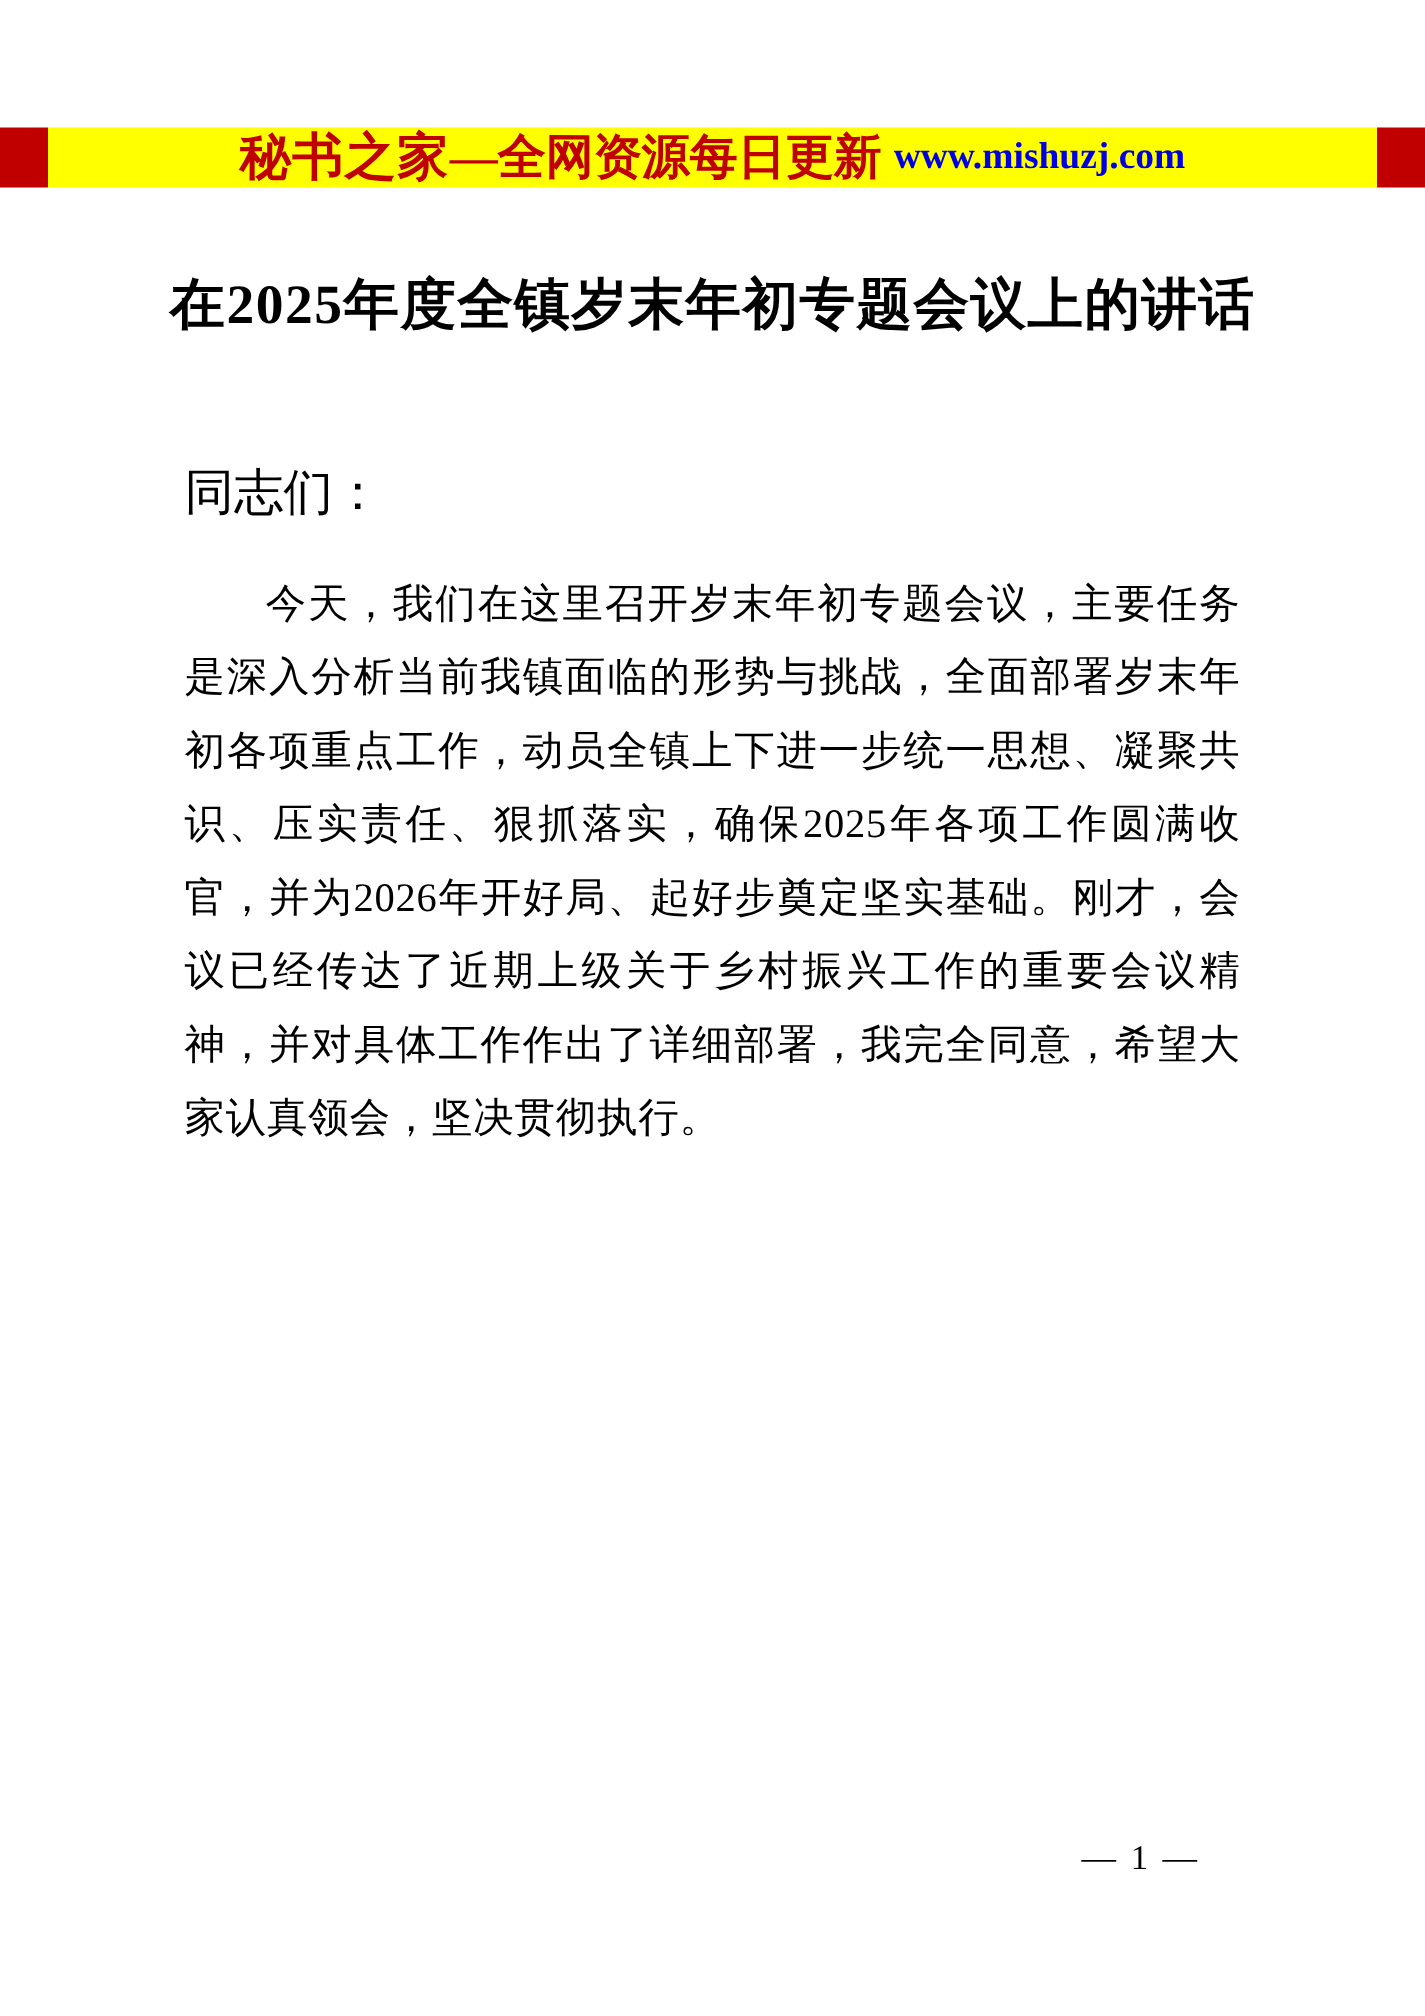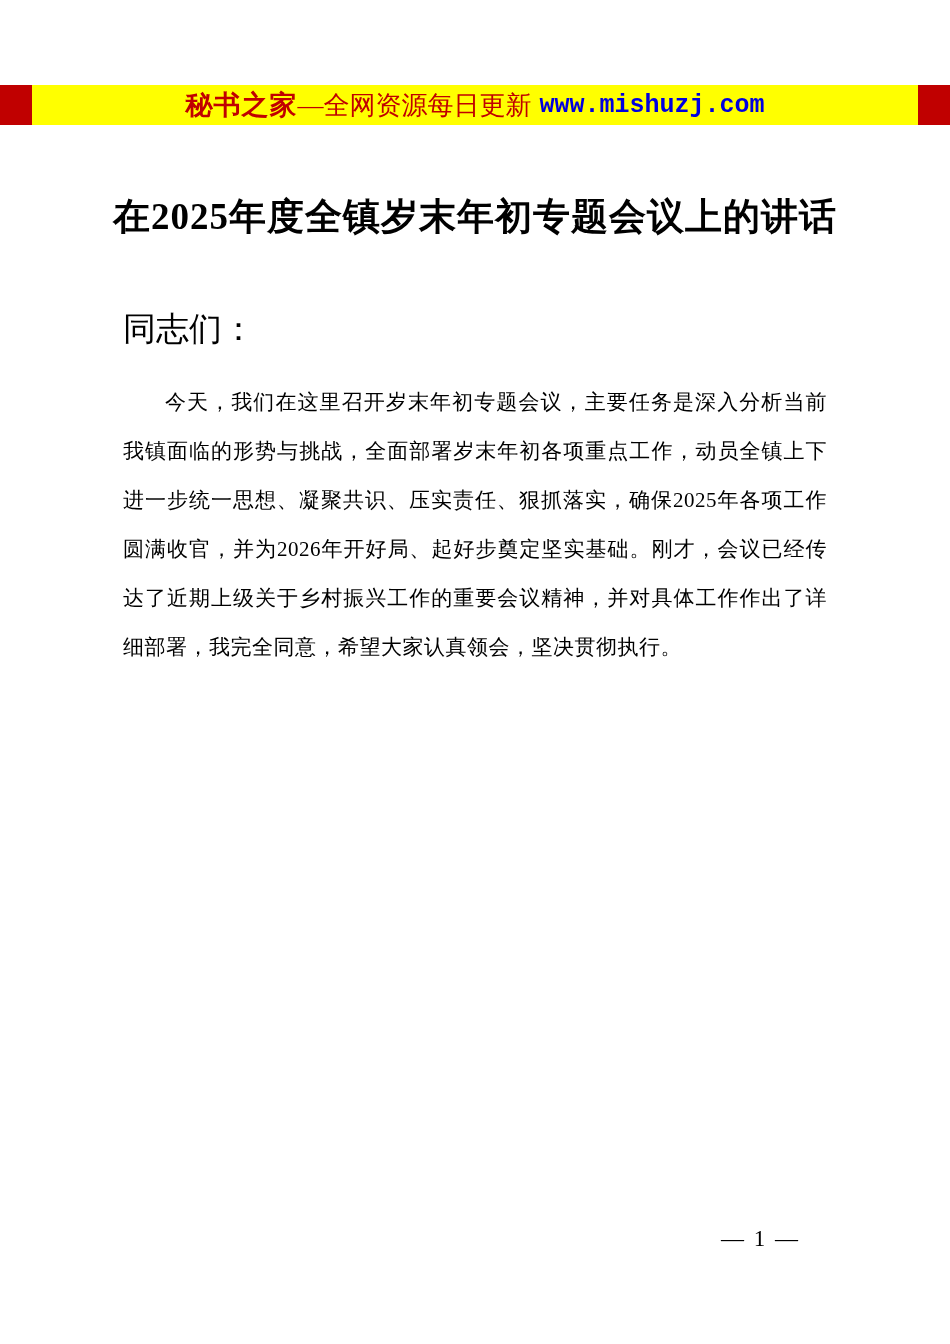--- a/index.html
+++ b/index.html
@@ -34,44 +34,43 @@
   }
   .banner .mid {
     flex: 1 1 auto;
     background: var(--banner-bg, #ffff00);
     display: flex;
     align-items: center;
     justify-content: center;
     white-space: nowrap;
   }
   .banner .site {
-    font-size: 27px;
+    font-size: 34px;
     font-weight: bold;
     color: var(--banner-accent, #c00000);
     letter-spacing: 1px;
   }
   .banner .tagline {
-    font-size: 26px;
-    font-weight: normal;
+    font-size: 32px;
+    font-weight: bold;
     color: var(--banner-accent, #c00000);
   }
   .banner .url {
     font-size: 25px;
     font-weight: bold;
     color: var(--banner-url, #0000e0);
     text-decoration: none;
     margin-left: 8px;
     cursor: pointer;
-    font-family: Liberation Mono, monospace;
   }
   
   .doc-title {
     margin: 0;
     position: absolute;
-    top: 192px;
+    top: 178px;
     left: 60px;
     width: 830px;
     text-align: center;
     font-size: 37px;
     font-weight: bold;
     letter-spacing: 1px;
     font-family: "Liberation Serif", "DejaVu Serif", serif;
   }
   
   .body-block {
@@ -80,21 +79,21 @@
     left: 123px;
     width: 704px;
   }
   .salutation {
     margin: 0 0 24px 0;
     font-size: 33px;
     line-height: 49px;
   }
   .body-para {
     margin: 0 0 28px 0;
-    font-size: 21px;
+    font-size: 27px;
     line-height: 49px;
     text-align: justify;
     text-indent: 2em;
     letter-spacing: 0.5px;
   }
   
   .page-number {
     position: absolute;
     right: 150px;
     bottom: 92px;

